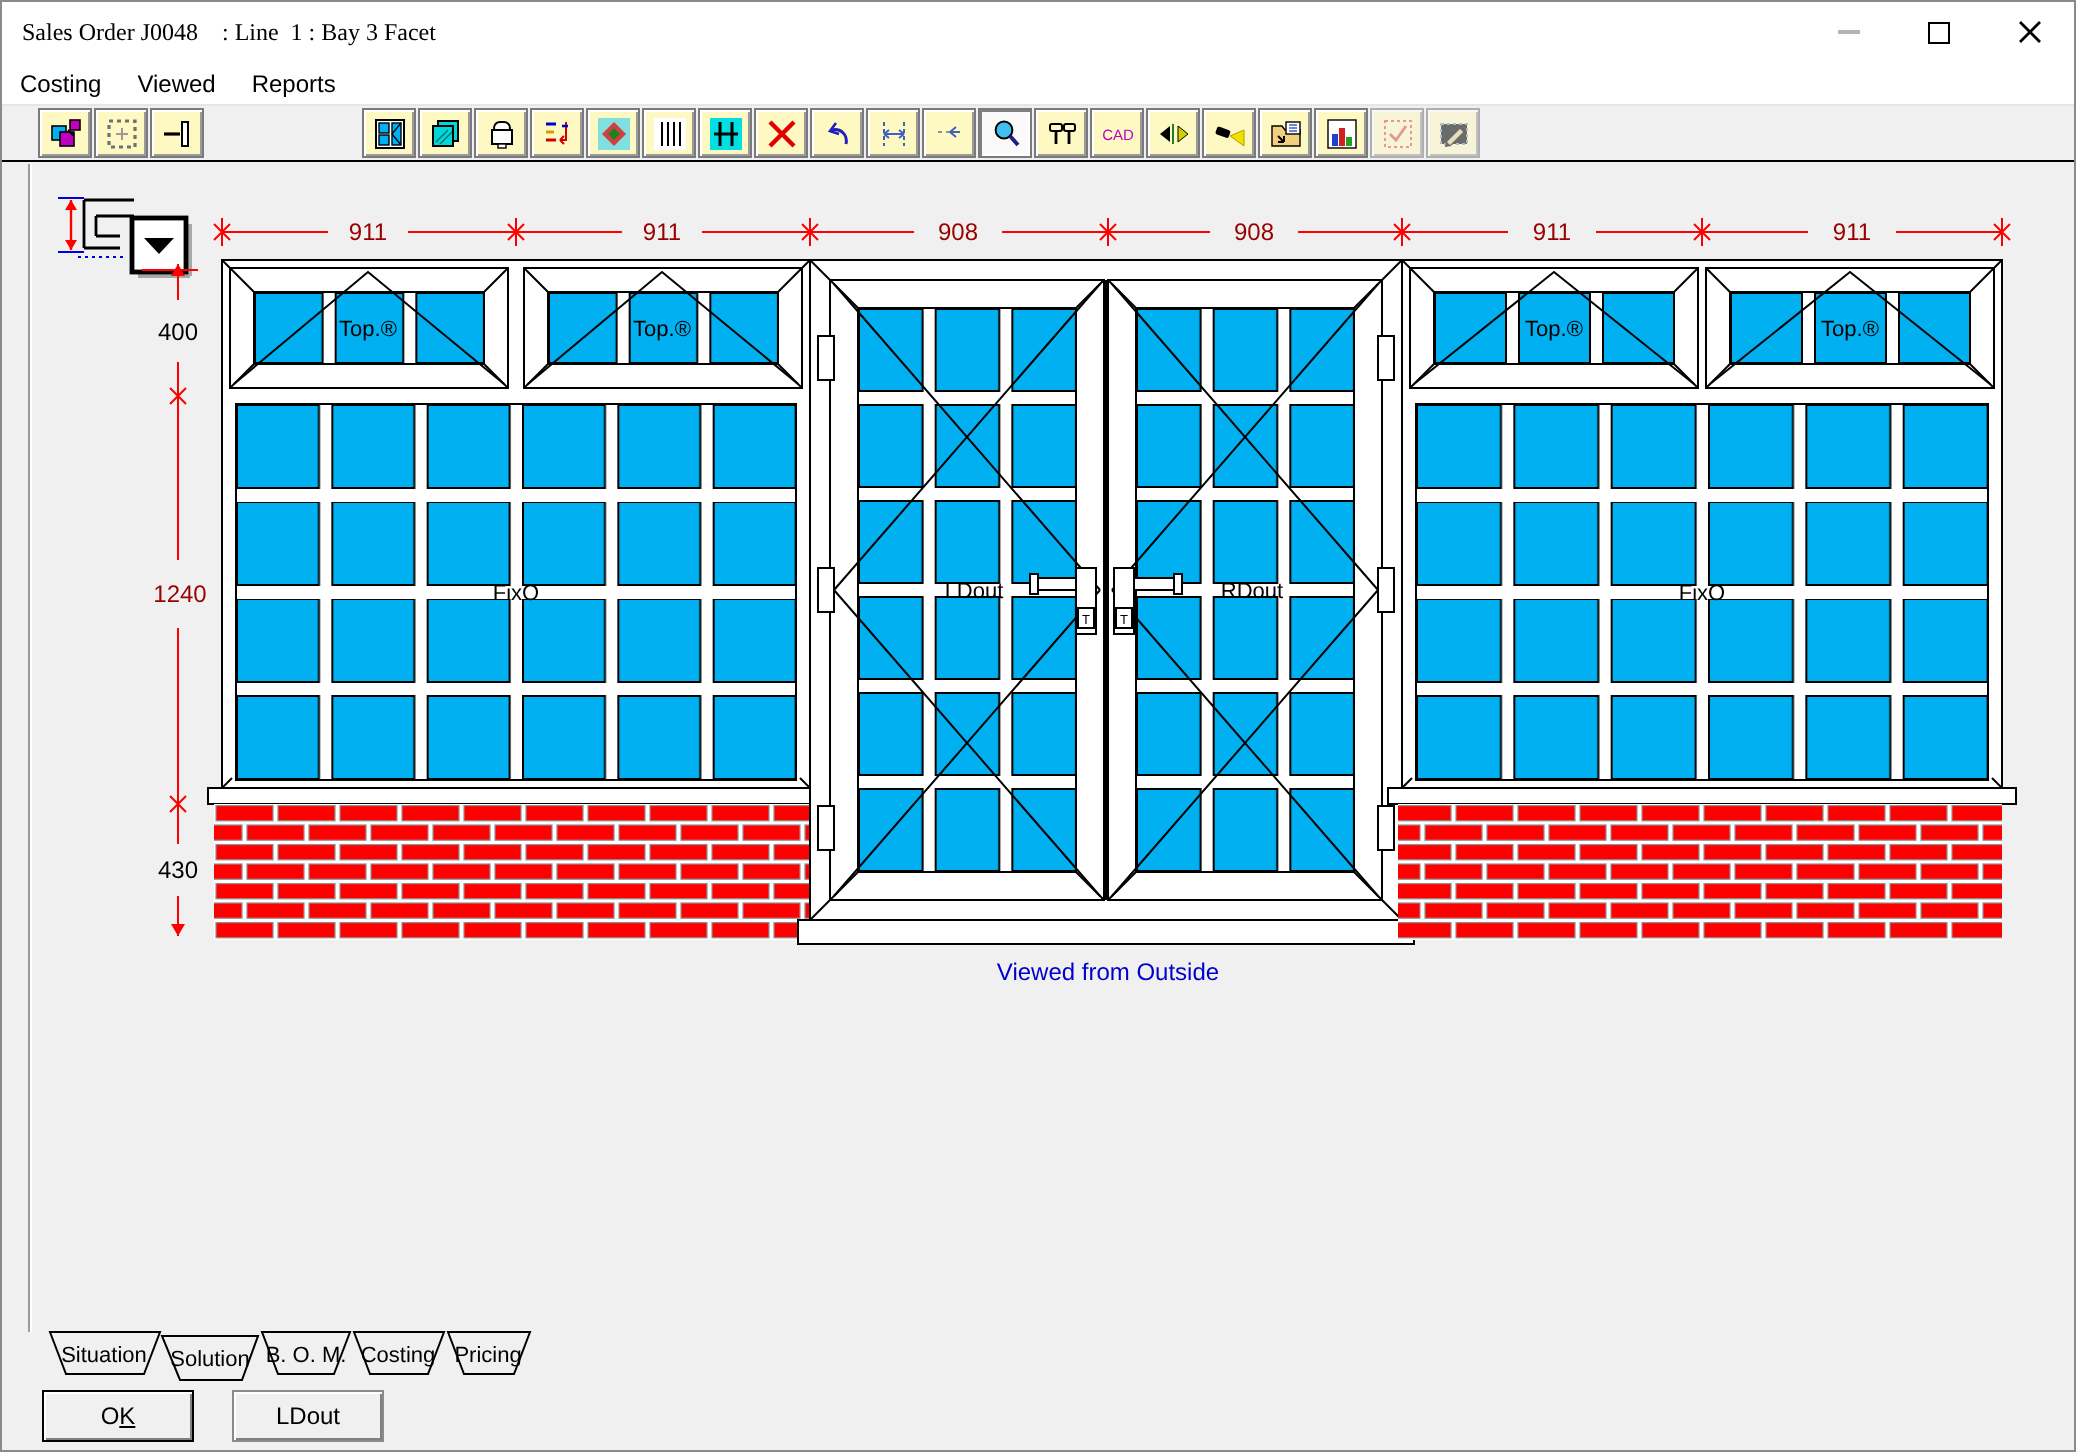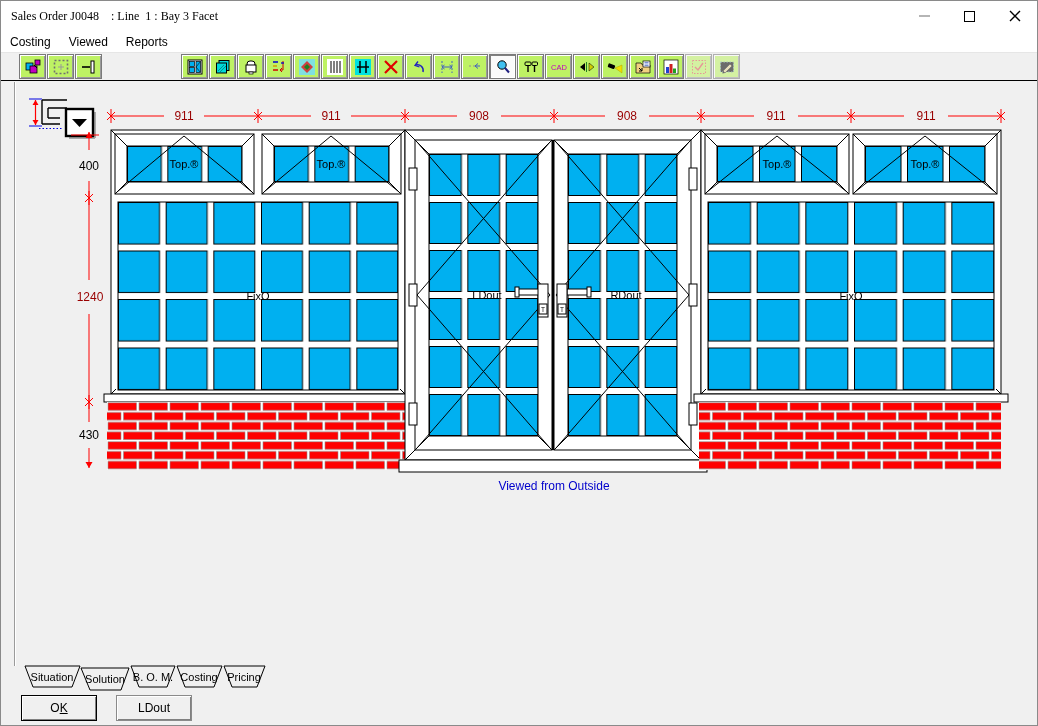--- a/index.html
+++ b/index.html
@@ -13,21 +13,21 @@
   .title{margin-left:10px;font-size:12px;white-space:pre;font-family:Liberation Serif, serif;}
   .tb-spacer{flex:1;}
   .win-btn{width:45px;height:30px;display:flex;align-items:center;justify-content:center;}
   .menubar{height:21px;background:#fff;display:flex;align-items:center;font-size:12px;}
   .menu-item{padding:2px 9px;}
   .toolbar{
     height:29px;background:#f0f0f0;display:flex;align-items:center;
     padding-left:18px;border-bottom:1px solid #000;border-top:1px solid #e6e6e6;
   }
   .tbtn{
-    width:27px;height:25px;margin-right:1px;background:#bef264;
+    width:27px;height:25px;margin-right:1px;background:#fef9c3;
     border:1px solid #7a7a7a;
     box-shadow:inset 1px 1px 0 #ffffff, inset -1px -1px 0 #9a9a9a;
     display:flex;align-items:center;justify-content:center;padding:0;
   }
   .tbtn.pressed{
     background:#fafafa;
     box-shadow:inset 1px 1px 0 #808080, inset -1px -1px 0 #ffffff;
   }
   .tbtn.disabled{opacity:0.55;}
   .tspace{width:78px;height:1px;}

